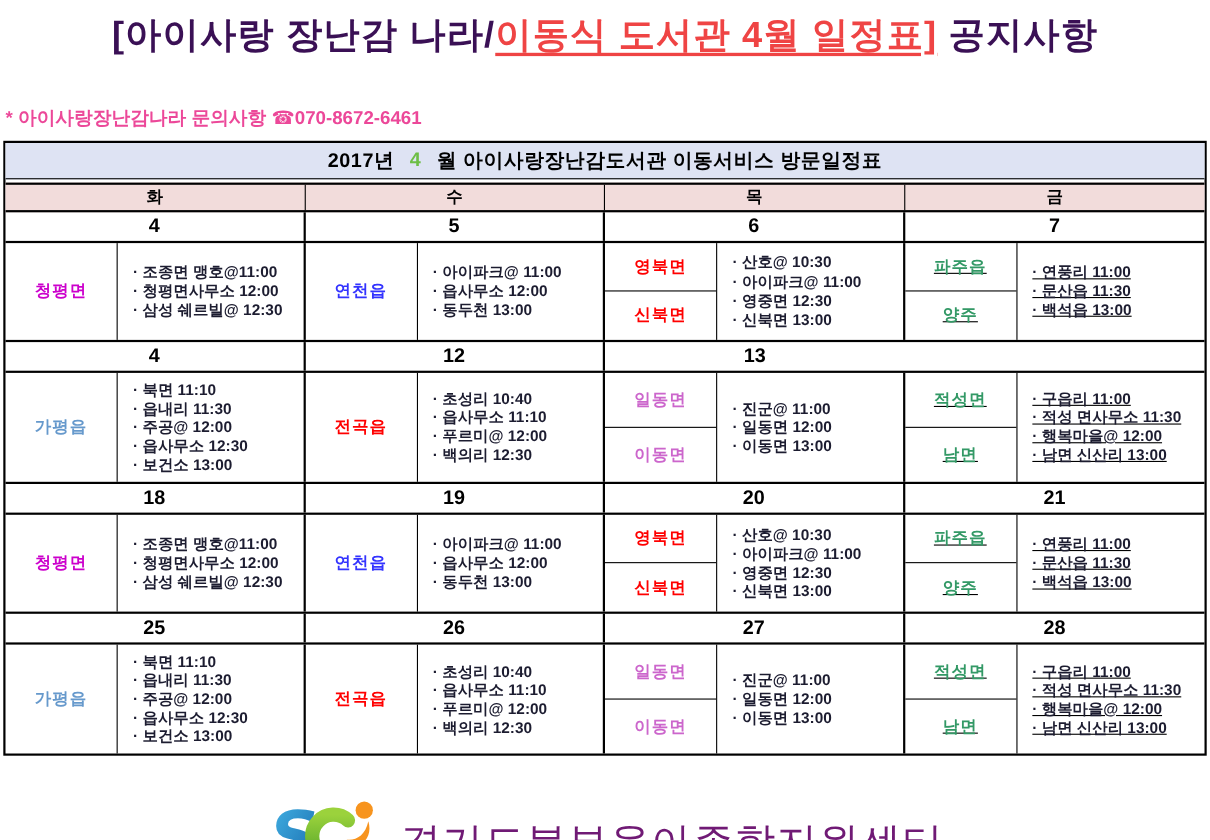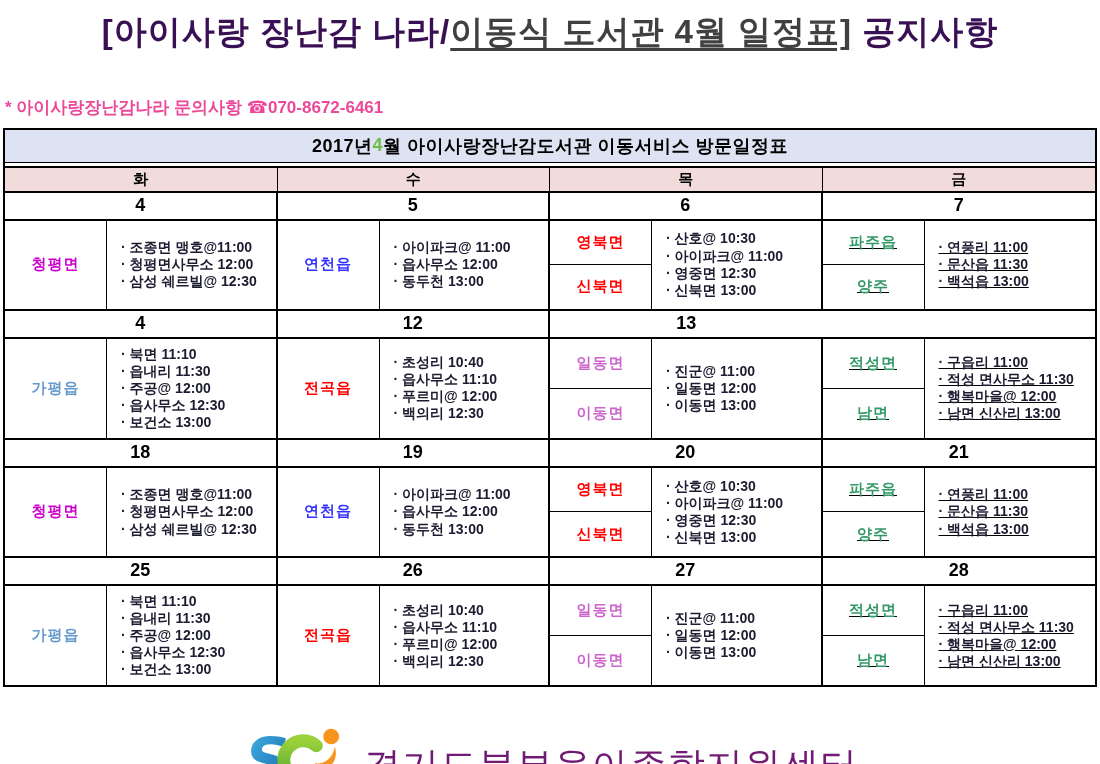--- a/index.html
+++ b/index.html
@@ -14,21 +14,21 @@
   .page-title {
     margin: 12px 0 0 0;
     text-align: center;
     font-size: 33px;
     font-weight: bold;
     letter-spacing: 1px;
     color: #3A1055;
     line-height: 1.2;
   }
   .page-title .accent {
-    color: #404040;
+    color: #ef4444;
     text-decoration: underline;
     text-decoration-thickness: 3px;
     text-underline-offset: 5px;
   }
   .subtitle {
     margin: 44px 0 9px 5px;
     font-size: 17px;
     font-weight: bold;
     color: #ec4899;
   }
@@ -38,20 +38,21 @@
     border: 2.5px solid #000;
     background: #fff;
   }
   .caption-row {
     height: 33px;
     background: #DEE3F3;
     border-bottom: 1.5px solid #000;
     display: flex; align-items: center; justify-content: center;
     font-size: 18px; font-weight: bold; color: #000;
     letter-spacing: 0.5px;
+    gap: 14px;
   }
   .caption-row .month-green { color: #6DBE45; }
   .day-row {
     margin-top: 3px;
     border-top: 2px solid #000;
     border-bottom: 2px solid #000;
     background: #F2DCDB;
     height: 27px;
     display: grid;
     grid-template-columns: repeat(4, 1fr);

